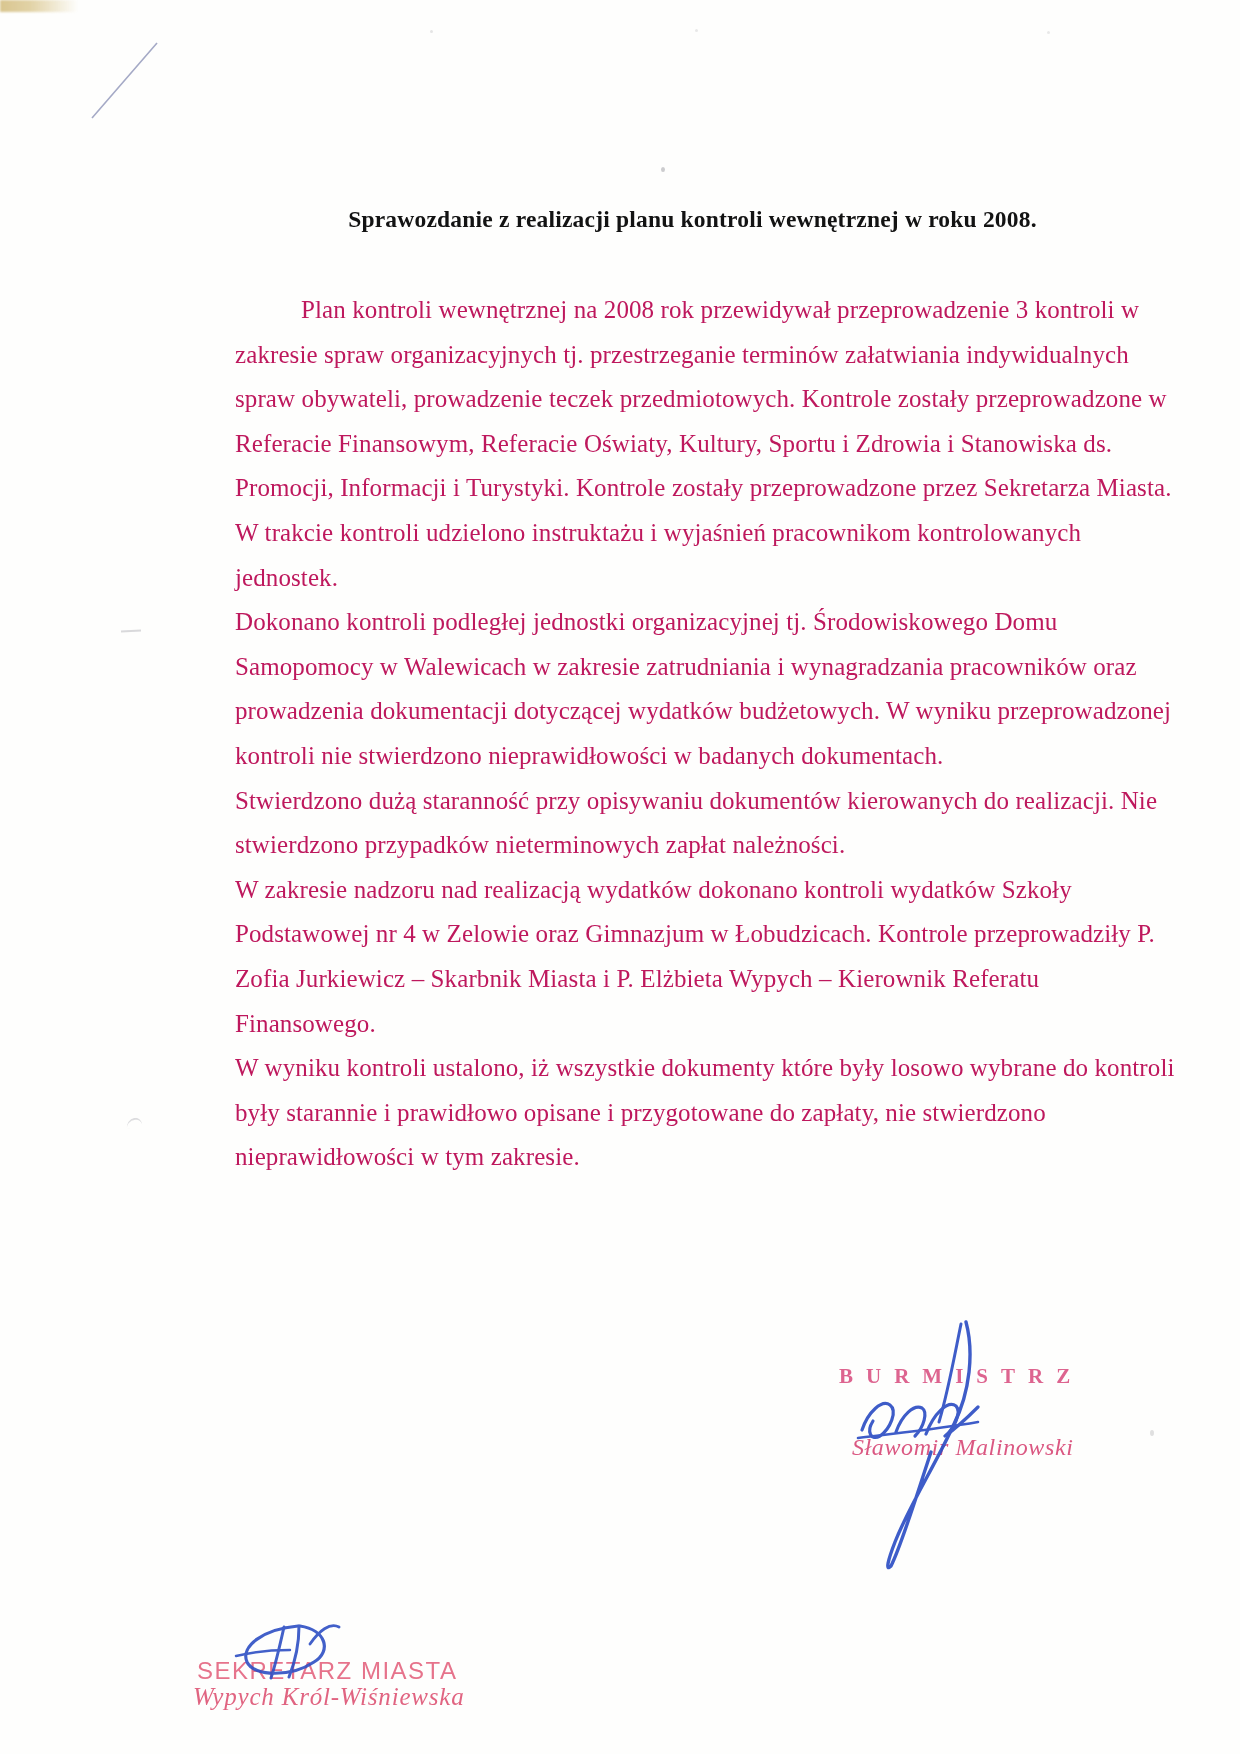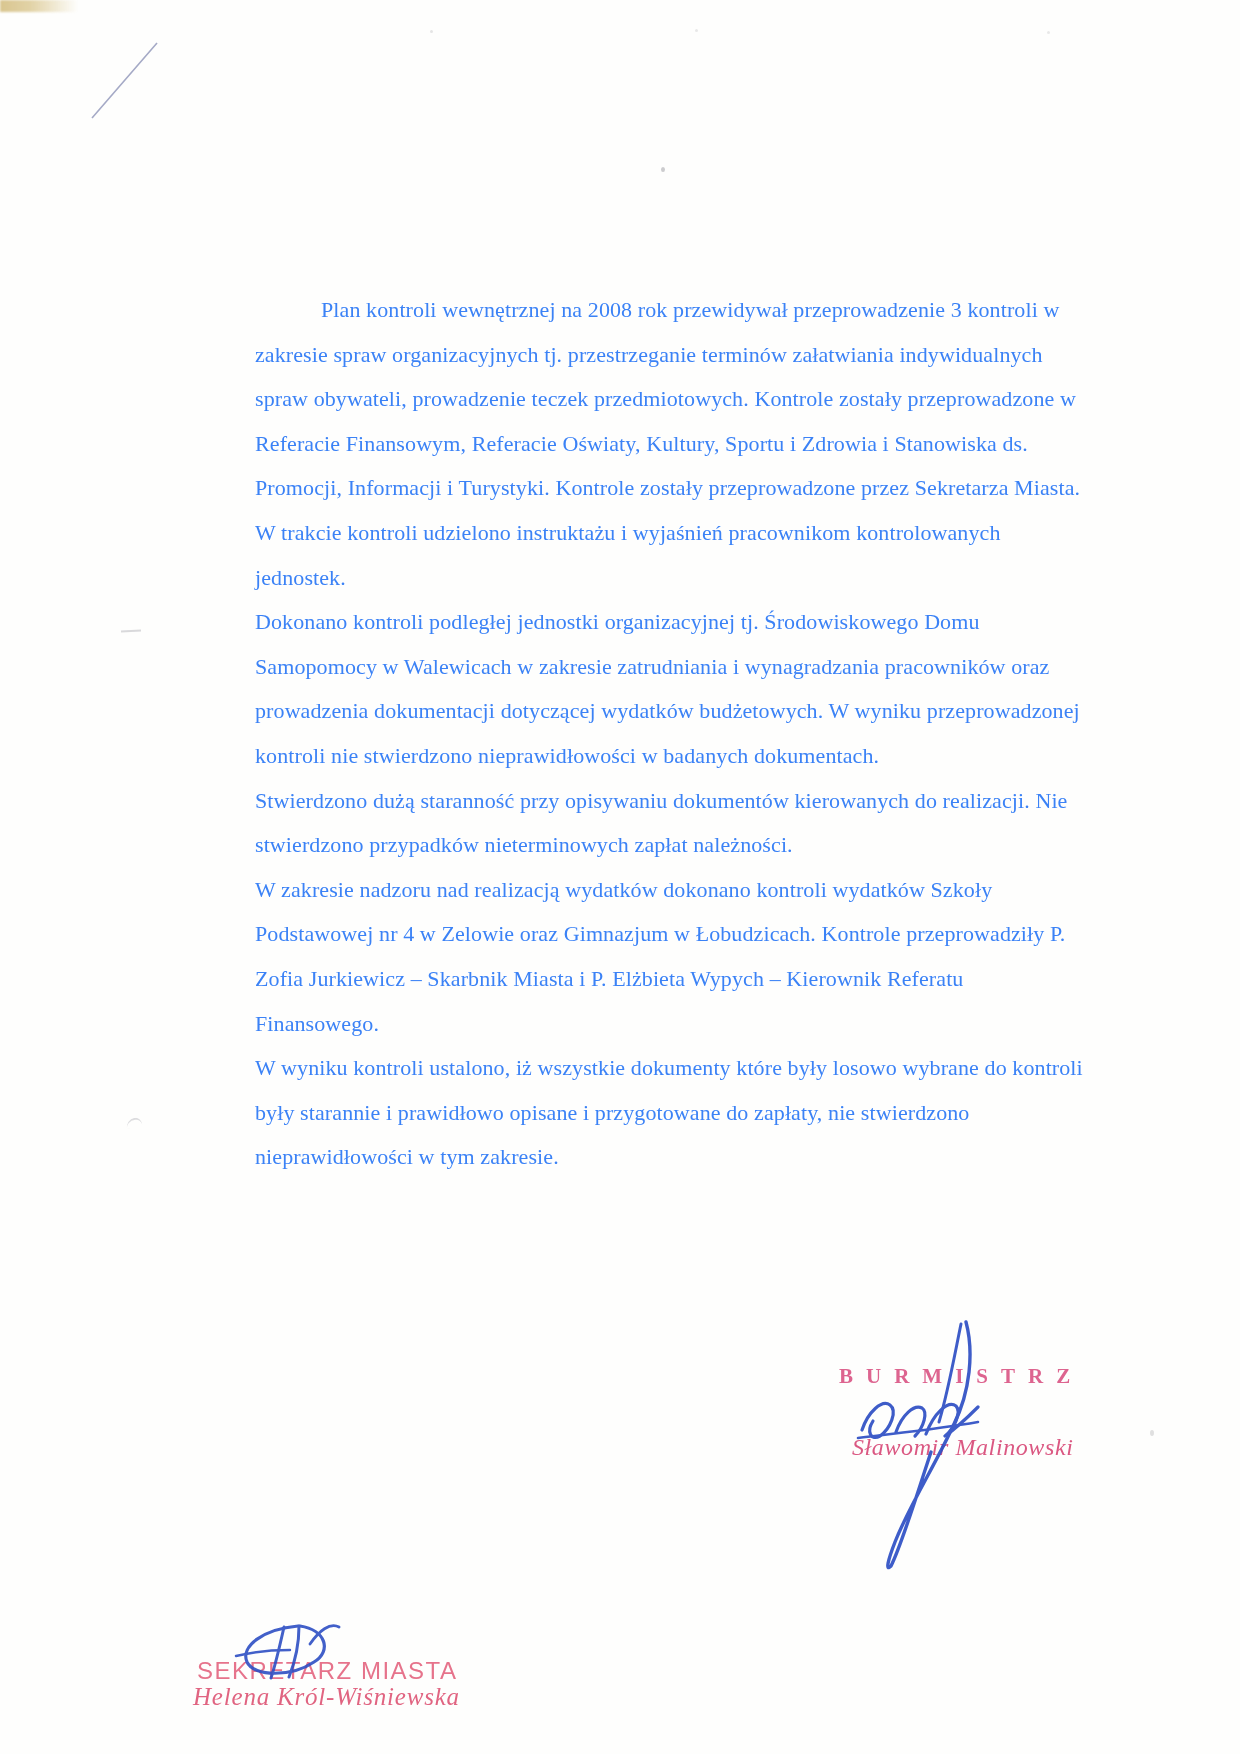--- a/index.html
+++ b/index.html
@@ -18,27 +18,26 @@
     left:235px;top:206px;width:915px;
     text-align:center;
     font-size:23.5px;font-weight:bold;
     color:#131313;
     letter-spacing:.2px;
     white-space:pre;
   }
   .doc-body{
     position:absolute;
     left:235px;top:288px;
-    font-size:22px;
+    font-size:25px;
     line-height:44.6px;
-    color:#3b82f6;
+    color:#be185d;
     white-space:pre;
     text-indent:66px;
     letter-spacing:.1px;
-    margin-left:20px;
   }
   
   .stamp{position:absolute;white-space:pre;}
   .burmistrz-title{
     left:839px;top:1364px;
     font-family:"Liberation Serif", serif;
     font-size:21px;
     letter-spacing:13px;
     opacity:.88;
     font-weight:bold;
@@ -102,20 +101,21 @@
     <line x1="12" y1="83" x2="77" y2="8" stroke="#8e94b8" stroke-width="1.6" opacity="0.8"></line>
   </svg>
   <div class="margin-dash-left"></div>
   <div class="margin-tick-left"></div>
   <div class="speck s1"></div>
   <div class="speck s2"></div>
   <div class="speck s3"></div>
   <div class="speck s4"></div>
   <div class="speck s5"></div>
 
+  <div class="doc-title">Sprawozdanie z realizacji planu kontroli wewnętrznej w roku 2008.</div>
 
   <div class="doc-body">Plan kontroli wewnętrznej na 2008 rok przewidywał przeprowadzenie 3 kontroli w
 zakresie spraw organizacyjnych tj. przestrzeganie terminów załatwiania indywidualnych
 spraw obywateli, prowadzenie teczek przedmiotowych. Kontrole zostały przeprowadzone w
 Referacie Finansowym, Referacie Oświaty, Kultury, Sportu i Zdrowia i Stanowiska ds.
 Promocji, Informacji i Turystyki. Kontrole zostały przeprowadzone przez Sekretarza Miasta.
 W trakcie kontroli udzielono instruktażu i wyjaśnień pracownikom kontrolowanych
 jednostek.
 Dokonano kontroli podległej jednostki organizacyjnej tj. Środowiskowego Domu
 Samopomocy w Walewicach w zakresie zatrudniania i wynagradzania pracowników oraz
@@ -138,21 +138,21 @@
       <path stroke-width="3.4" d="M 128,12 C 136,42 132,82 116,114 C 99,152 72,194 57,232 C 50,250 47,262 53,256 C 64,234 79,184 93,142"></path>
       <path stroke-width="3" d="M 123,14 C 116,48 110,82 101,112"></path>
       <path stroke-width="3.2" d="M 24,120 C 30,102 44,89 52,95 C 60,101 52,119 42,126 C 33,131 28,122 35,111"></path>
       <path stroke-width="3.2" d="M 58,122 C 64,105 76,94 84,98 C 90,102 86,117 77,126"></path>
       <path stroke-width="3.2" d="M 88,124 C 96,103 110,90 118,96 C 124,102 116,119 107,126 C 117,119 130,107 140,97"></path>
       <path stroke-width="2.6" d="M 20,128 C 50,124 95,120 140,112"></path>
     </g>
   </svg>
 
   <div class="stamp sekretarz-title" style="color: rgb(225, 85, 115); margin-top: 23px;">SEKRETARZ MIASTA</div>
-  <div class="stamp sekretarz-name" style="color: rgb(221, 79, 112);">Helena Król-Wiśniewska</div>
+  <div class="stamp sekretarz-name" style="color: rgb(221, 79, 112);">Wypych Król-Wiśniewska</div>
   <svg class="sig" style="left:232px;top:1614px" width="120" height="78" viewBox="0 0 120 78">
     <g opacity="0.9" style="stroke: rgb(46, 79, 196);">
       <path stroke-width="3.2" d="M 66,12 C 32,15 8,32 15,48 C 22,63 60,63 82,48 C 100,37 94,16 68,12"></path>
       <path stroke-width="3" d="M 52,13 C 48,31 44,49 39,64"></path>
       <path stroke-width="3" d="M 67,12 C 67,30 63,48 57,63"></path>
       <path stroke-width="2.8" d="M 78,30 C 87,17 98,8 107,13"></path>
       <path stroke-width="2.4" d="M 4,42 C 20,38 40,36 58,36"></path>
     </g>
   </svg>
 

